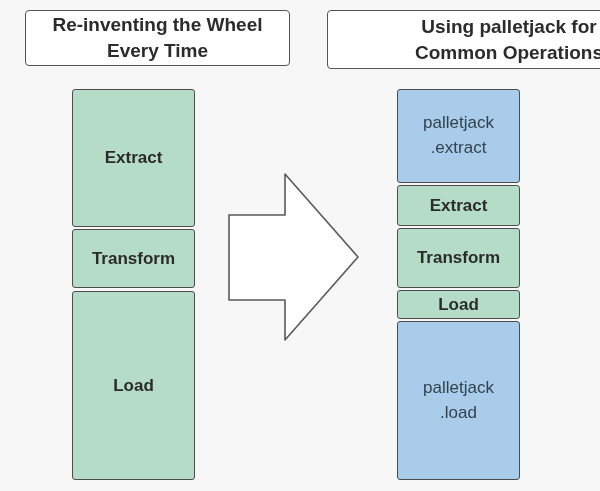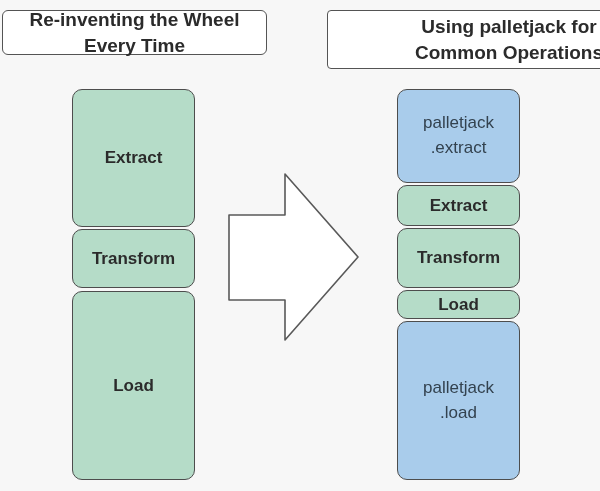--- a/index.html
+++ b/index.html
@@ -23,28 +23,28 @@
     display: flex;
     align-items: center;
     justify-content: center;
     text-align: center;
     font-weight: bold;
     font-size: 19px;
     line-height: 1.35;
     color: #2b2b2b;
     white-space: pre-line;
   }
-  .title-box.left-title  { left: 2px;  top: 10px; width: 265px; height: 45px; border-radius: 6px; }
+  .title-box.left-title  { left: 25px;  top: 10px; width: 265px; height: 56px; }
   .title-box.right-title { left: 327px; top: 10px; width: 317px; height: 59px; padding-left: 47px; }
 
   .block {
     position: absolute;
     box-sizing: border-box;
     border: 1.4px solid #4d4d4d;
-    border-radius: 10px;
+    border-radius: 3px;
     display: flex;
     align-items: center;
     justify-content: center;
     text-align: center;
     white-space: pre-line;
   }
   .block.step {
     background: #b5dcc8;
     font-weight: bold;
     font-size: 17px;

